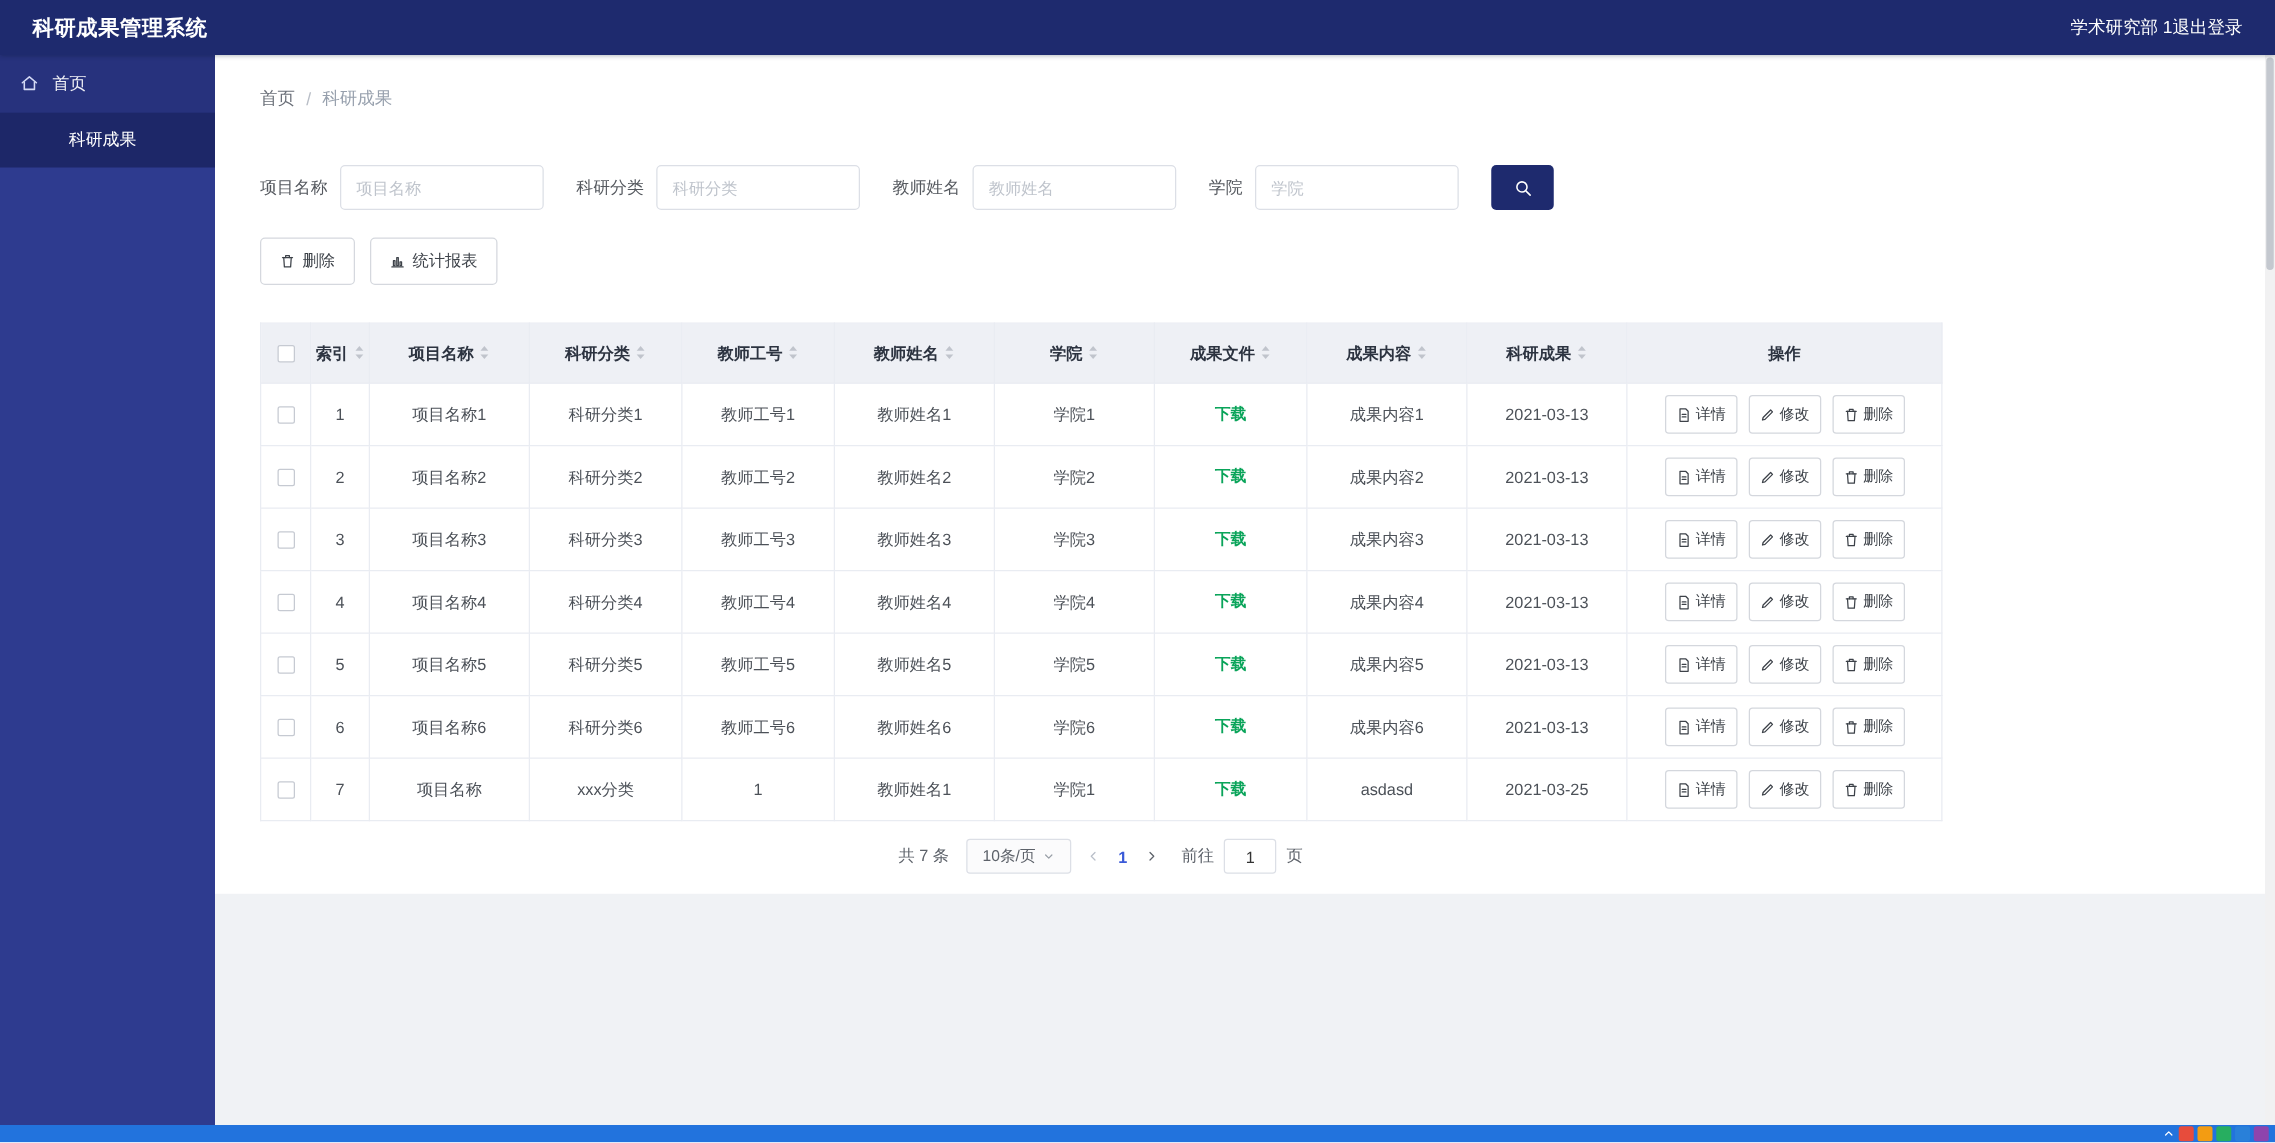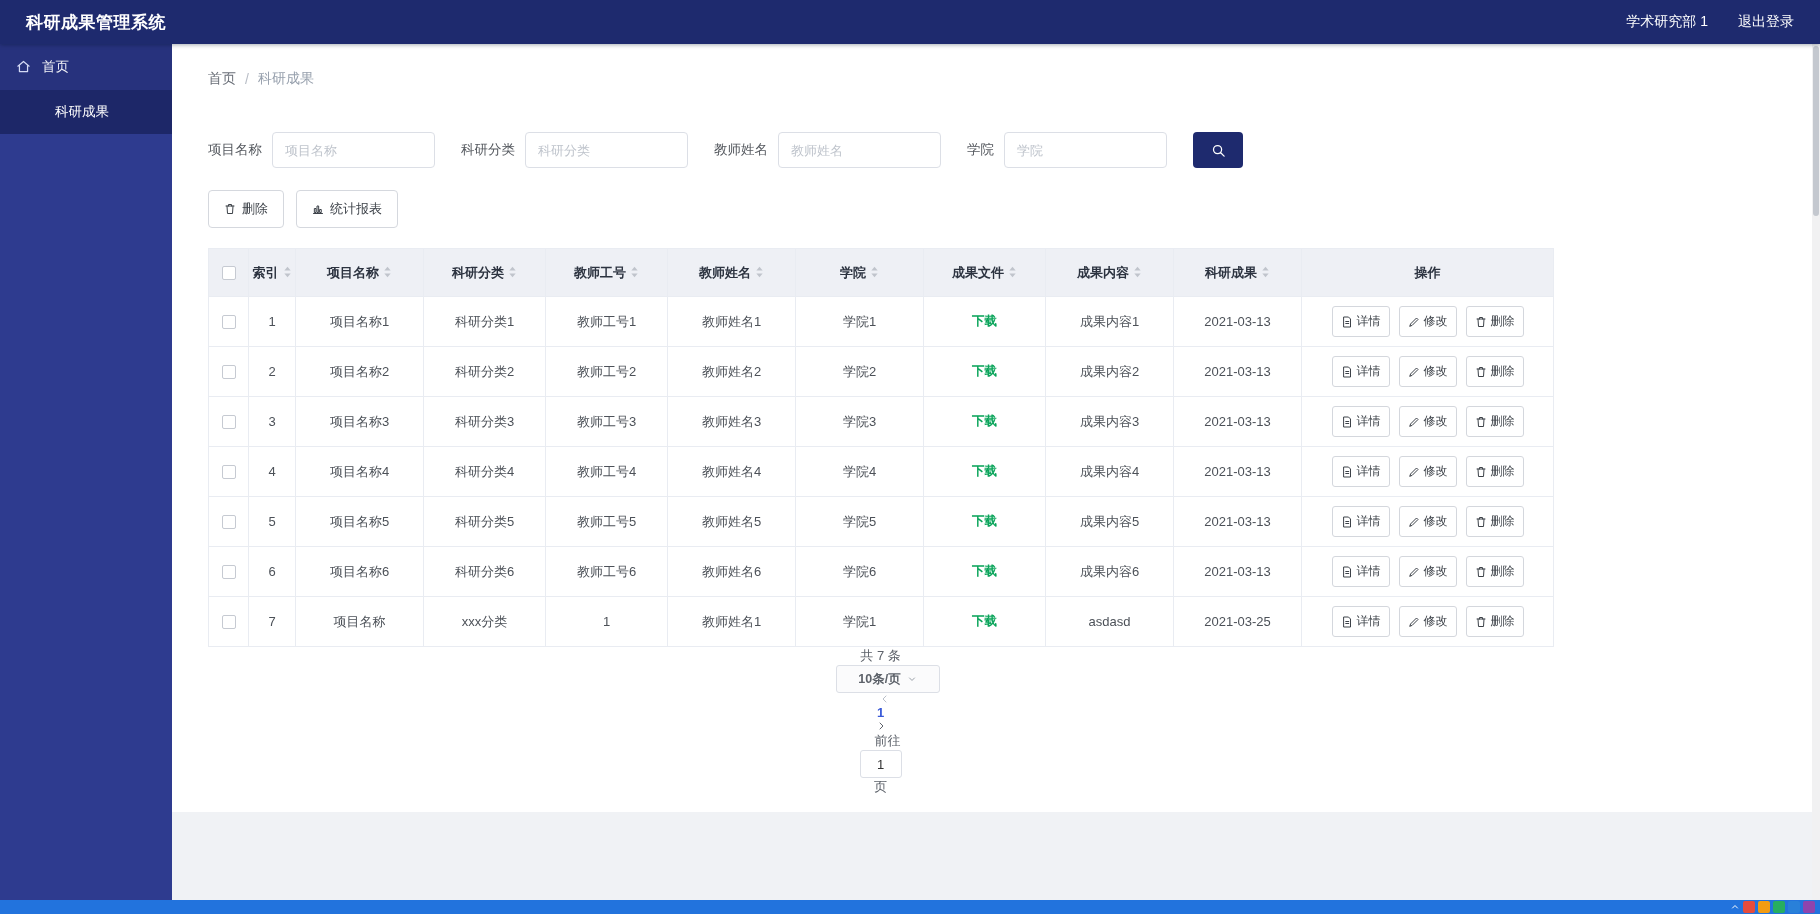--- a/index.html
+++ b/index.html
@@ -5,21 +5,21 @@
   * { margin:0; padding:0; box-sizing:border-box; }
   html,body { width:1820px; height:914px; overflow:hidden; }
   body { font-family:"Liberation Sans","DejaVu Sans",sans-serif; background:#fff; }
   .app { position:relative; width:1820px; height:914px; background:var(--page-bg,#f0f2f5); overflow:hidden; }
 
   
   .header { position:absolute; top:0; left:0; right:0; height:44px; background:var(--header-bg,#1e2a6e);
             color:#fff; display:flex; align-items:center; justify-content:space-between; padding:0 26px;
             z-index:10; box-shadow:0 1px 4px rgba(0,21,41,.35); }
   .header-title { font-size:17px; font-weight:bold; letter-spacing:.5px; }
-  .header-right { display:flex; align-items:flex-end; gap:30px; font-size:14px; }
+  .header-right { display:flex; align-items:flex-end; font-size:14px; }
   .header-right span { cursor:default; }
 
   
   .sidebar { position:absolute; top:44px; left:0; bottom:14px; width:172px; background:var(--sidebar-bg,#2e3b8f); }
   .menu-item { height:46px; display:flex; align-items:center; padding:0 16px; font-size:13.5px;
                color:rgba(255,255,255,.93); cursor:pointer; }
   .menu-item .mi-icon { width:16px; height:16px; margin-right:10px; display:flex; color:#d4daf5; }
   .menu-item .chev { margin-left:auto; color:#c8cff0; display:flex; }
   .menu-item.shade { background:var(--sidebar-shade,#27327d); }
   .submenu-item { height:44px; display:flex; align-items:center; padding-left:55px; font-size:13.5px;
@@ -43,37 +43,37 @@
   .filter-input::placeholder { color:#bfc4cc; }
   .search-btn { width:50px; height:36px; border:none; border-radius:4px; background:var(--primary,#1e2a6e);
                 color:#fff; display:flex; align-items:center; justify-content:center; cursor:pointer; }
 
   
   .toolbar { display:flex; align-items:center; gap:12px; margin-top:22px; }
   .tool-btn { display:inline-flex; align-items:center; gap:6px; height:38px; padding:0 15px; background:#fff;
               border:1px solid #d5d8de; border-radius:4px; font-size:13px; color:#3d4249; cursor:pointer; font-family:inherit; }
 
   
-  table { margin-top:20px; width:1345px; border-collapse:collapse; table-layout:fixed;padding-left:32px; }
+  table { margin-top:30px; width:1345px; border-collapse:collapse; table-layout:fixed;padding-left:32px; }
   th, td { border:1px solid #e9ecf2; text-align:center; vertical-align:middle; }
   thead th { background:#eef0f5; height:48px; font-size:13px; font-weight:bold; color:#2c3340; cursor:pointer; }
   tbody td { height:50px; font-size:13px; color:#4c5158; background:#fff; }
   .sort-icon { margin-left:4px; vertical-align:-1px; }
   .checkbox { display:inline-block; width:14px; height:14px; border:1px solid #c6cad2; border-radius:2px;
               background:#fff; cursor:pointer; vertical-align:middle; }
   .download { color:var(--success,#0aa45a); font-weight:600; font-size:12.5px; cursor:pointer; }
   .actions { display:flex; align-items:center; justify-content:center; gap:9px; }
   .mini-btn { display:inline-flex; align-items:center; gap:4px; padding:6px 8px; background:#fff;
               border:1px solid #d4d7dd; border-radius:3px; font-size:12px; color:#3d4249; cursor:pointer; font-family:inherit; }
 
   
-  .pagination { display:flex; align-items:center; justify-content:center; font-size:13px; color:#5d626a;flex-direction:column; }
-  .page-size-select { margin-left:14px; width:104px; height:28px; border:1px solid #dcdfe6; border-radius:3px;
+  .pagination { margin-top:14px; display:flex; align-items:center; justify-content:center; font-size:13px; color:#5d626a; }
+  .page-size-select { margin-left:14px; width:84px; height:28px; border:1px solid #dcdfe6; border-radius:3px;
                       background:#fbfbfc; display:flex; align-items:center; justify-content:center; gap:6px;
-                      font-size:12.5px; color:#5d626a; cursor:pointer;font-weight:bold; }
+                      font-size:12.5px; color:#5d626a; cursor:pointer; }
   .pager-arrow { margin:0 4px; display:flex; align-items:center; cursor:pointer; }
   .pager-arrow.prev { color:#b9bfc9; margin-left:12px; }
   .pager-arrow.next { color:#5d626a; }
   .pager-num { min-width:26px; text-align:center; font-weight:bold; color:var(--pager-active,#3a5ad8); cursor:pointer; }
   .goto-label { margin-left:14px; }
   .goto-input { width:42px; height:28px; margin:0 8px; border:1px solid #dcdfe6; border-radius:3px;
                 text-align:center; font-size:13px; color:#333; outline:none; font-family:inherit; }
 
   
   .scrollbar { position:absolute; top:44px; right:0; bottom:14px; width:8px; background:#f1f1f2; }

